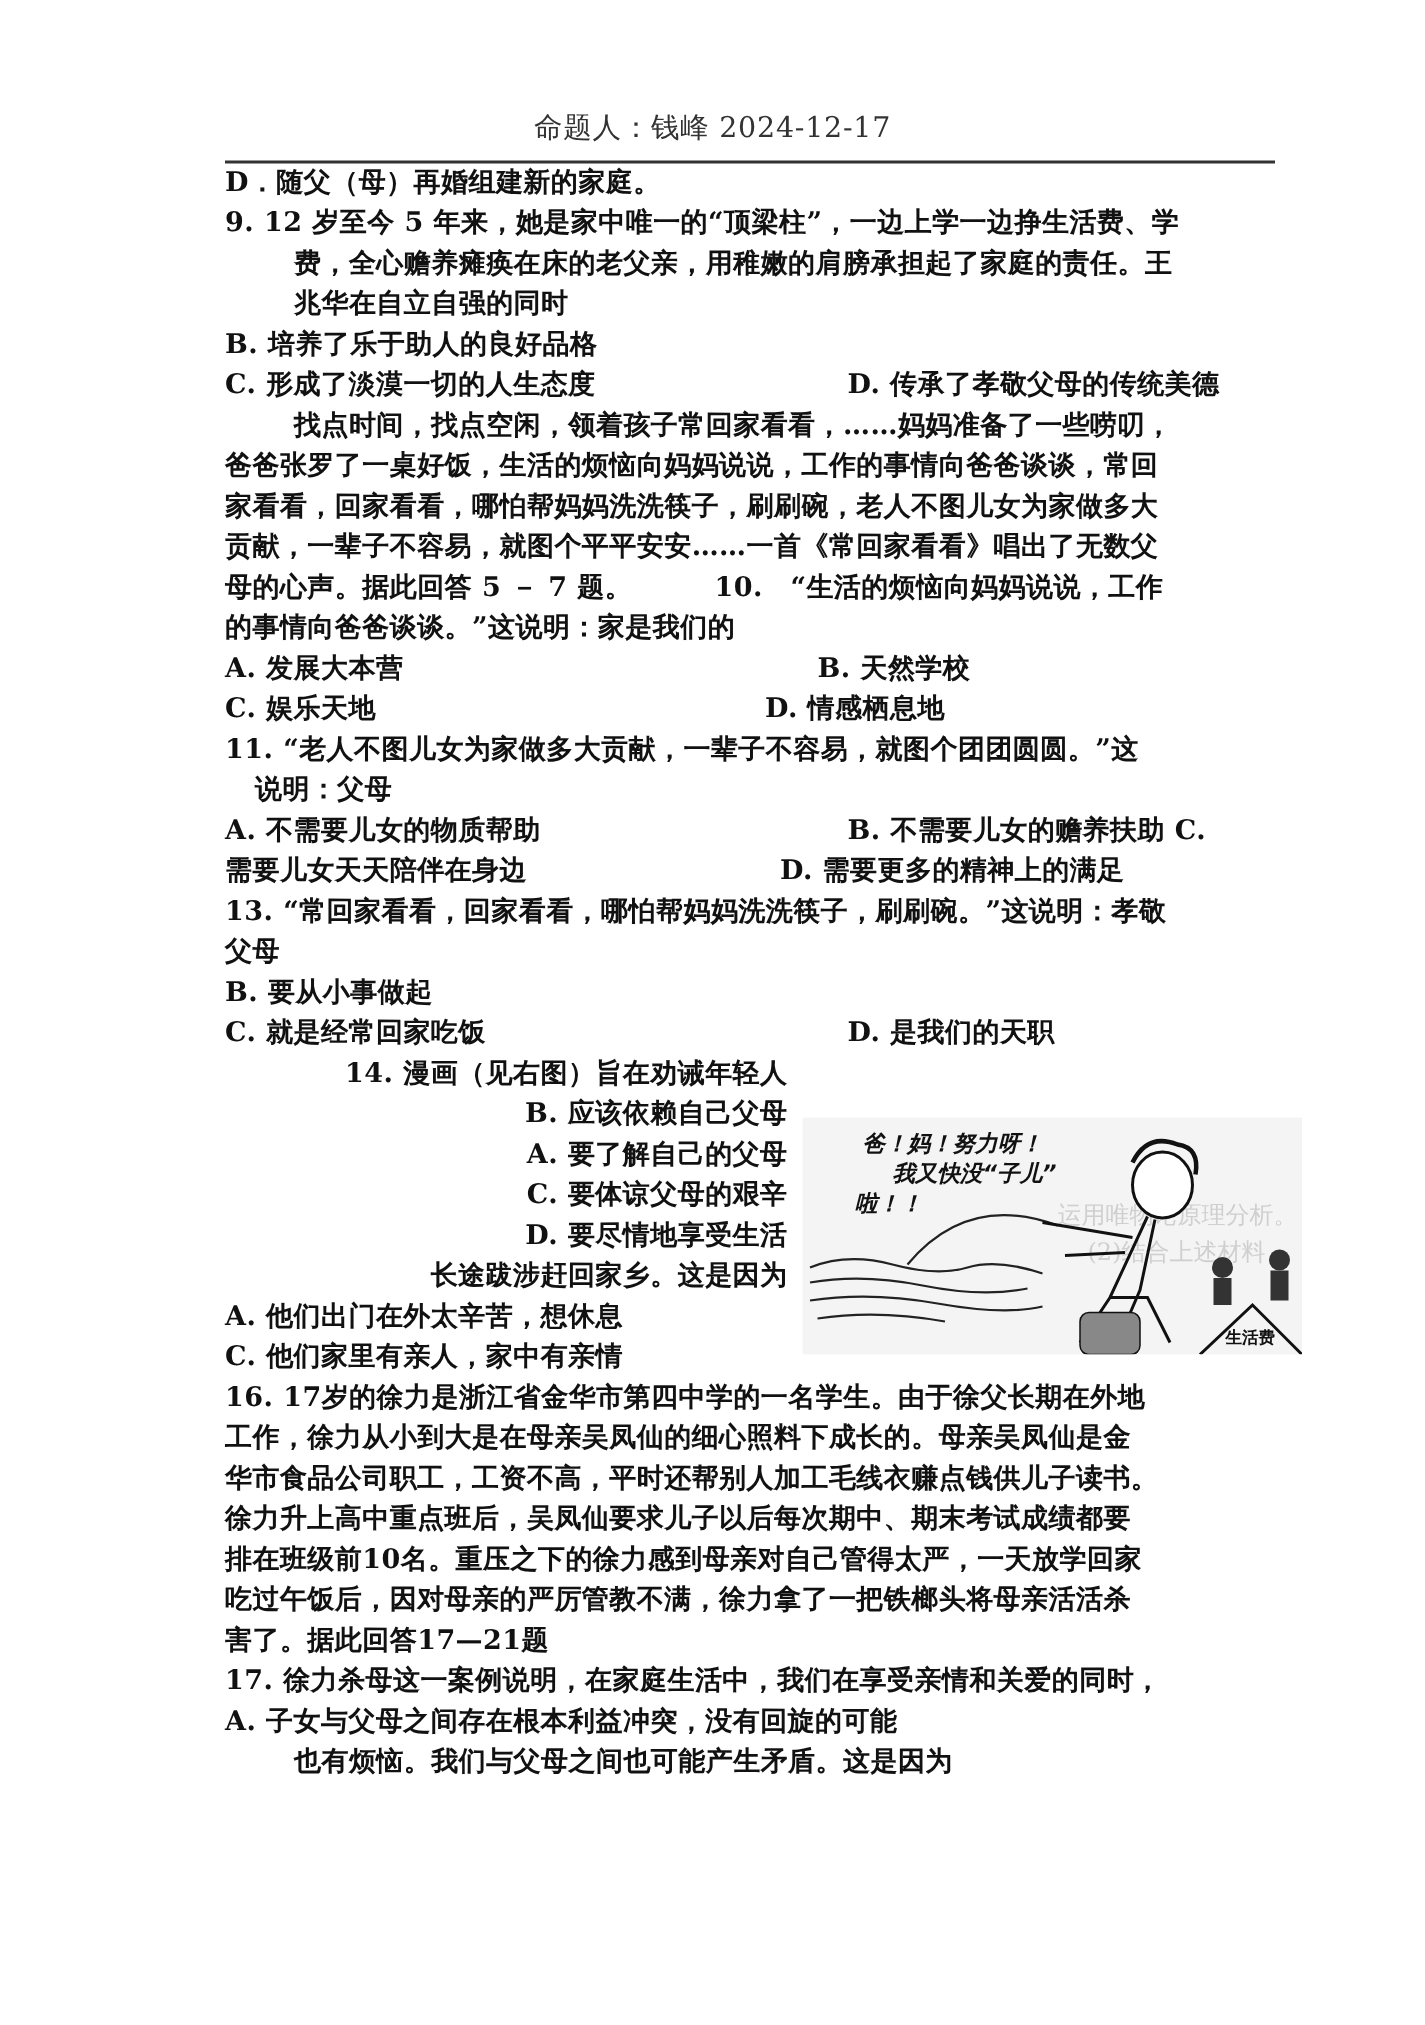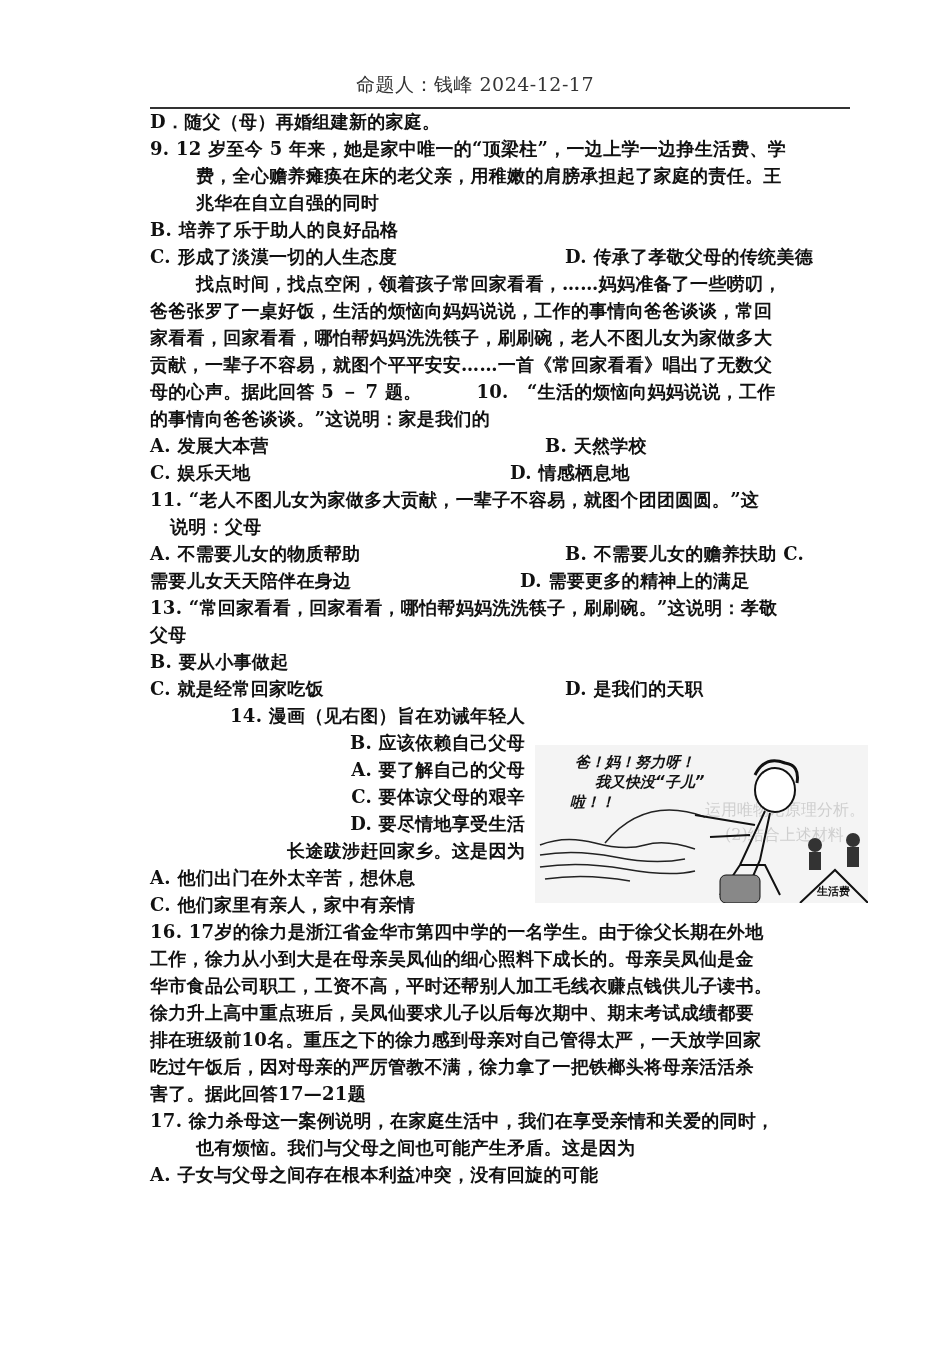--- a/index.html
+++ b/index.html
@@ -90,22 +90,22 @@
     <span class="c1e">C. 他们家里有亲人，家中有亲情</span>
   </div>
   <div class="line">16.  17岁的徐力是浙江省金华市第四中学的一名学生。由于徐父长期在外地</div>
   <div class="line">工作，徐力从小到大是在母亲吴凤仙的细心照料下成长的。母亲吴凤仙是金</div>
   <div class="line">华市食品公司职工，工资不高，平时还帮别人加工毛线衣赚点钱供儿子读书。</div>
   <div class="line">徐力升上高中重点班后，吴凤仙要求儿子以后每次期中、期末考试成绩都要</div>
   <div class="line">排在班级前10名。重压之下的徐力感到母亲对自己管得太严，一天放学回家</div>
   <div class="line">吃过午饭后，因对母亲的严厉管教不满，徐力拿了一把铁榔头将母亲活活杀</div>
   <div class="line">害了。据此回答17—21题</div>
   <div class="line">17. 徐力杀母这一案例说明，在家庭生活中，我们在享受亲情和关爱的同时，</div>
+  <div class="line">A.  子女与父母之间存在根本利益冲突，没有回旋的可能</div>
   <div class="line indent2">也有烦恼。我们与父母之间也可能产生矛盾。这是因为</div>
-  <div class="line">A.  子女与父母之间存在根本利益冲突，没有回旋的可能</div>
 </div>
 
 <div class="cartoon">
   <svg width="333" height="158" viewBox="0 0 333 158">
     <rect x="0" y="0" width="333" height="158" fill="#f4f4f4"></rect>
 
     <g fill="#cfcfcf" font-size="16" font-family="DejaVu Serif, serif">
       <text x="170" y="70">运用唯物论原理分析。</text>
       <text x="190" y="95">(2)结合上述材料</text>
     </g>

